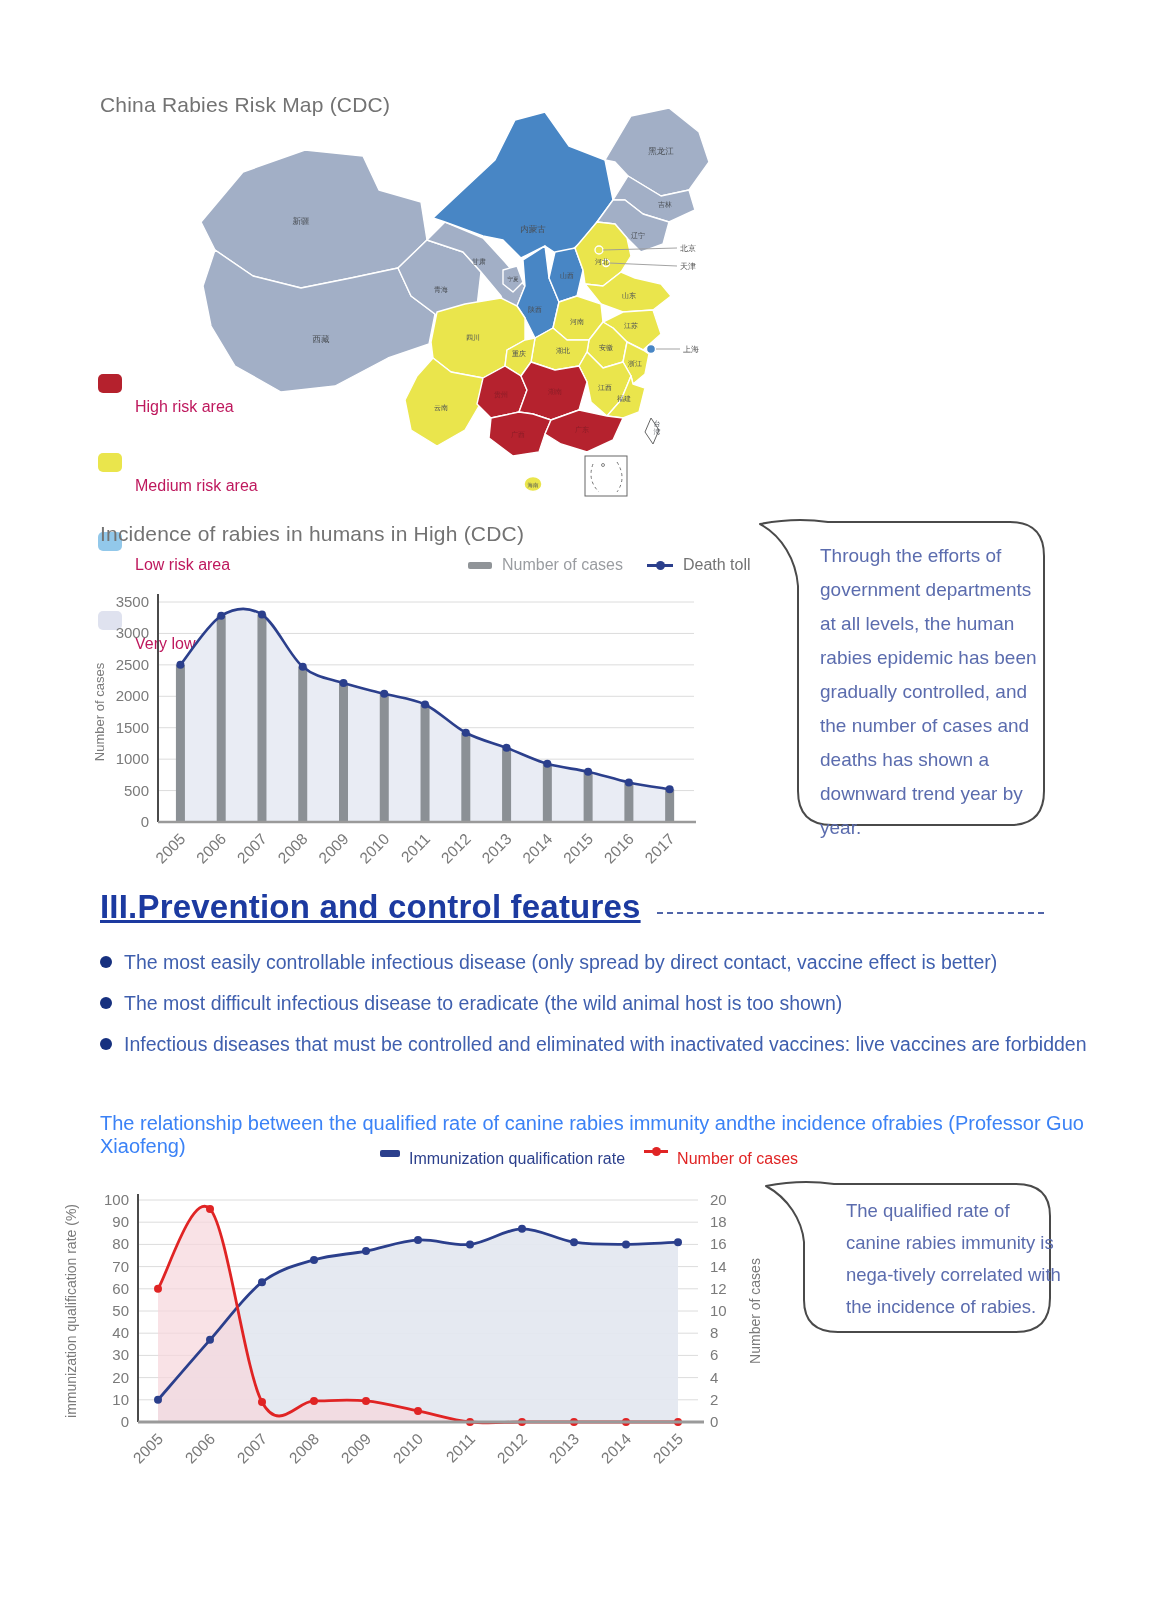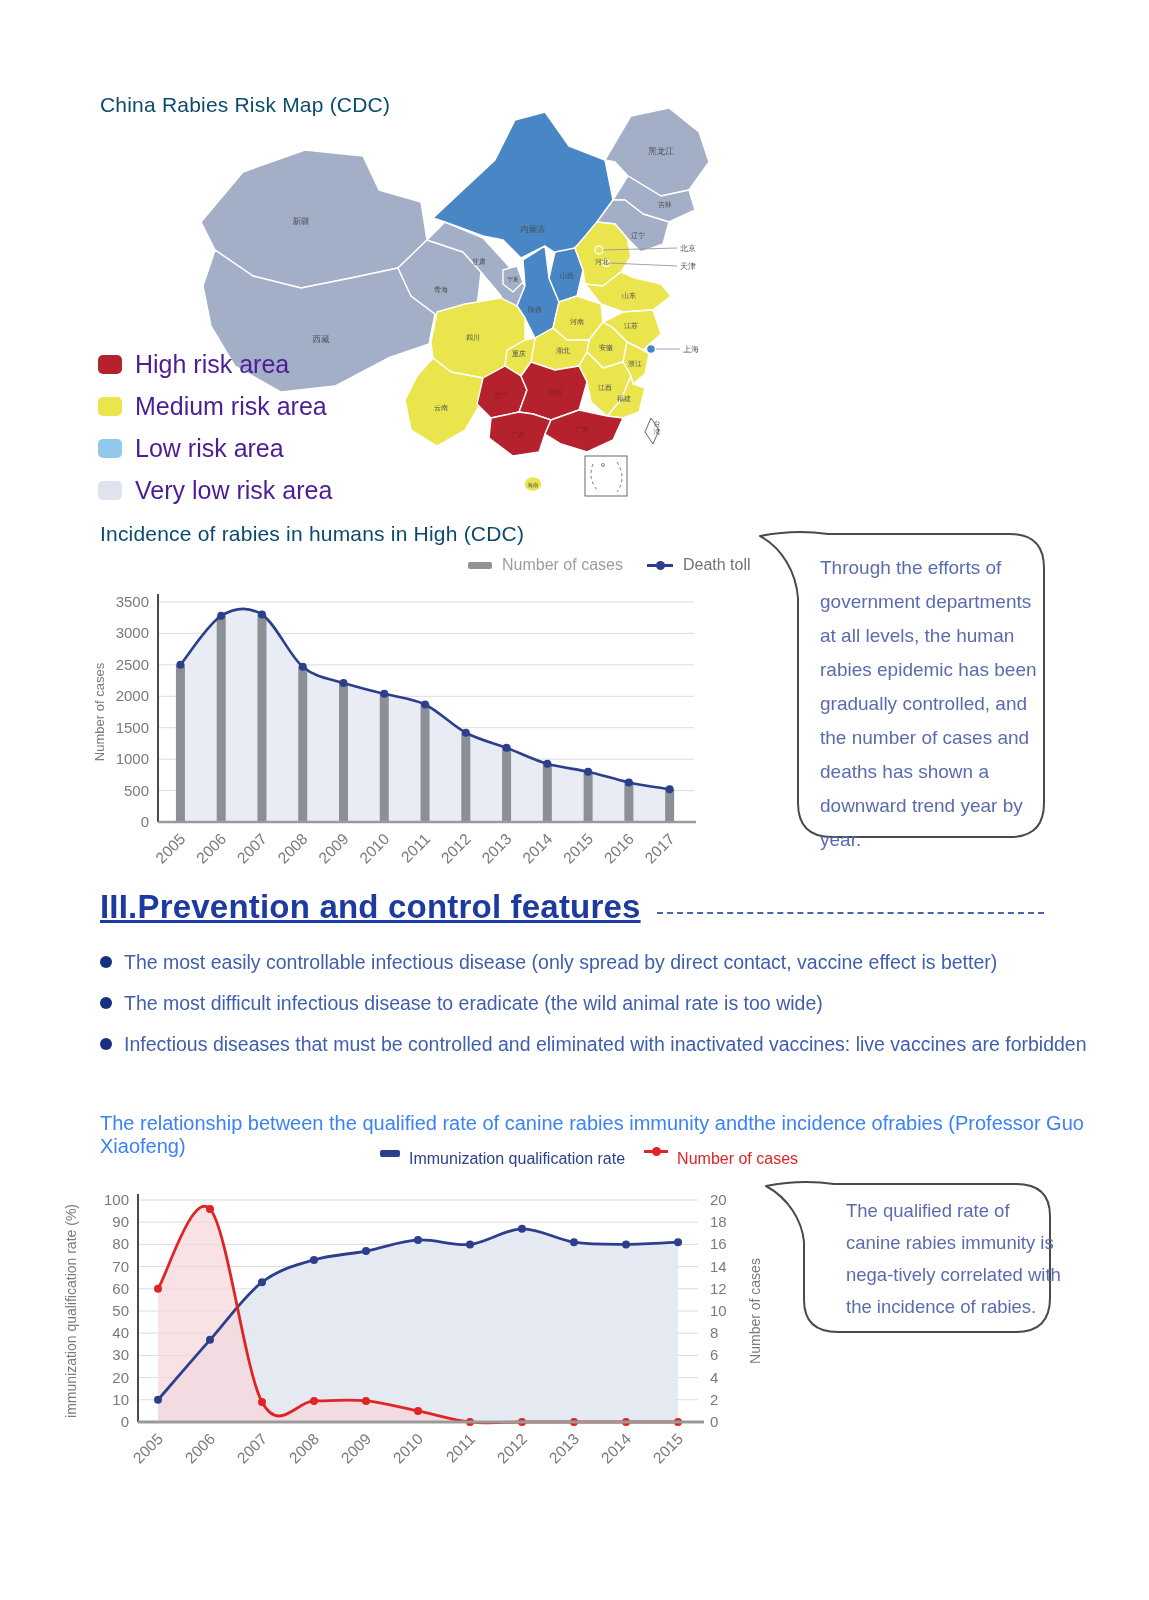--- a/index.html
+++ b/index.html
@@ -1,48 +1,48 @@
 <!DOCTYPE html>
 <html><head>
 <meta charset="utf-8">
 <style>
   * { margin:0; padding:0; box-sizing:border-box; }
   body { background:#fff; font-family:"Liberation Sans", sans-serif; }
   .page { position:relative; width:1149px; height:1600px; background:#ffffff; overflow:hidden; }
 
-  .sec-title { position:absolute; font-size:21px; color:#0c4a6e; letter-spacing:0.2px; }
+  .sec-title { position:absolute; font-size:21px; color:#737373; letter-spacing:0.2px; }
   #map-title { left:100px; top:93px; }
   #chart1-title { left:100px; top:522px; }
 
   #china-map { position:absolute; left:183px; top:100px; }
   .plbl { font-size:7px; fill:#4a4f55; }
   .plbl.big { font-size:8.5px; }
   .plbl.tiny { font-size:5.5px; }
   .plbl.red { fill:#8c1d27; }
   .callout-lbl { font-size:8px; fill:#555; }
 
   #map-legend { position:absolute; left:98px; top:350px; }
   .leg-row { display:flex; align-items:center; margin-bottom:13px; }
   .leg-swatch { width:24px; height:19px; border-radius:5px; margin-right:13px; flex:none; }
-  .leg-label { font-size:25px; color:#4c1d95; }
+  .leg-label { font-size:16px; color:#be185d;margin-top:48px; }
 
   .c1-legend { position:absolute; left:468px; top:556px; display:flex; align-items:center; gap:10px; }
   .lg-bar { width:24px; height:7px; background:#909498; border-radius:2px; }
   .lg-txt-gray { font-size:16px; color:#9a9da1; margin-right:14px; }
   .lg-line { position:relative; width:26px; height:3px; background:#2b3f8c; }
   .lg-line i { position:absolute; left:9px; top:-3px; width:9px; height:9px; background:#2b3f8c; border-radius:50%; }
   .lg-txt-blue { font-size:16px; color:#737373; }
 
   #chart1-svg { position:absolute; left:88px; top:586px; }
   #chart2-svg { position:absolute; left:58px; top:1184px; }
 
   .bubble { position:absolute; }
   .bubble svg { position:absolute; left:0; top:0; }
   .bubble-text { position:absolute; color:#5b6cae; }
-  #bubble1 { left:758px; top:528px; width:300px; height:325px; }
+  #bubble1 { left:758px; top:516px; width:300px; height:325px; }
   #bubble1 .bubble-text { left:62px; top:23px; width:224px; font-size:19px; line-height:34px; }
   #bubble2 { left:764px; top:1178px; width:300px; height:162px; }
   #bubble2 .bubble-text { left:62px; top:17px; width:220px; font-size:18.5px; line-height:32px;margin-left:20px; }
 
   .heading-row { position:absolute; left:100px; top:888px; width:944px; display:flex; align-items:flex-start; }
   .heading-row h2 { font-size:33px; font-weight:bold; color:#1c3aa0; letter-spacing:0.2px; white-space:nowrap;text-decoration:underline; }
   .dash-line { flex:1; border-top:2px dashed #4f64a8; margin-left:16px; margin-top:24px; }
 
   #bullets { position:absolute; left:100px; top:947px; width:990px; list-style:none; }
   #bullets li { display:flex; margin-bottom:11px; font-size:19.5px; color:#3f5fae; line-height:30px; }
@@ -259,21 +259,21 @@
     <h2>III.Prevention and control features</h2>
     <div class="dash-line"></div>
   </div>
   <ul id="bullets">
       <li>
         <span class="bullet-dot"></span>
         <span>The most easily controllable infectious disease (only spread by direct contact, vaccine effect is better)</span>
       </li>
       <li>
         <span class="bullet-dot"></span>
-        <span>The most difficult infectious disease to eradicate (the wild animal rate is too wide)</span>
+        <span>The most difficult infectious disease to eradicate (the wild animal host is too shown)</span>
       </li>
       <li>
         <span class="bullet-dot"></span>
         <span>Infectious diseases that must be controlled and eliminated with inactivated vaccines: live vaccines are forbidden</span>
       </li>
     </ul>
 
   <div id="chart2-title">The relationship between the qualified rate of canine rabies immunity andthe incidence ofrabies (Professor Guo Xiaofeng)</div>
 
   <div class="c2-legend">

